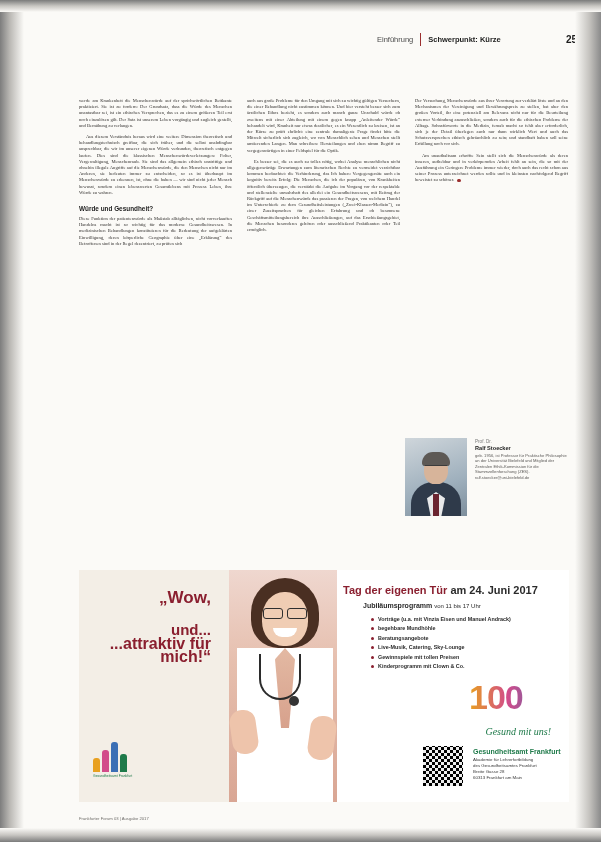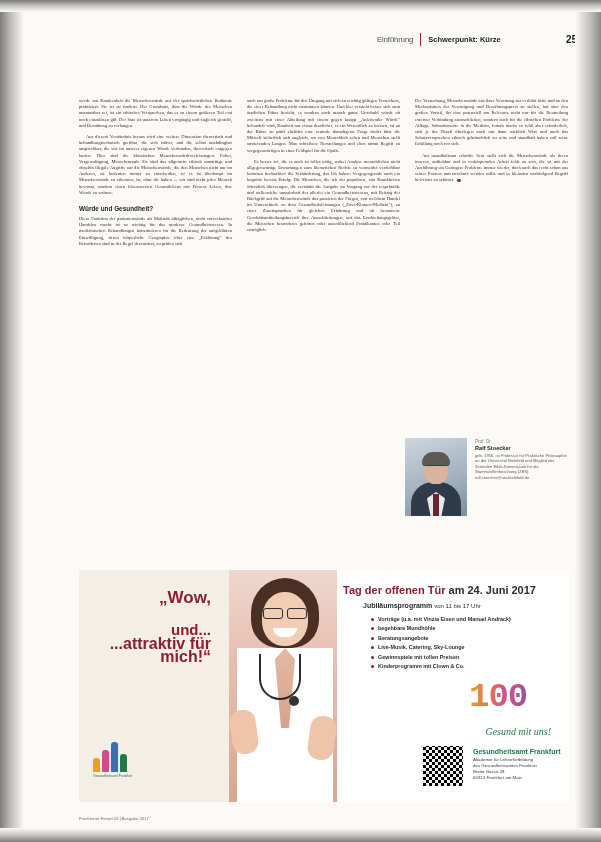--- a/index.html
+++ b/index.html
@@ -249,21 +249,21 @@
   }
   .ad-list li { margin-bottom: 3.4px; position: relative; padding-left: 7px; }
   .ad-list li:before {
     content: ""; position: absolute; left: 0; top: 2px;
     width: 3px; height: 3px; background: #8a1f2f; border-radius: 50%;
   }
   .ad-logo100 {
     position: absolute; right: 14px; top: 110px; width: 86px; height: 52px;
   }
   .ad-logo100 .t100 {
-    font-family: Liberation Mono, monospace;
+    font-family: Liberation Sans, sans-serif;
     font-size: 34px; font-weight: bold; letter-spacing: -1px;
     background: linear-gradient(90deg,#e8a020 0%, #d24b8a 45%, #3b6fb5 100%);
     -webkit-background-clip: text; background-clip: text; color: transparent;
     line-height: 34px;
   }
   .ad-slogan {
     position: absolute; right: 18px; top: 156px;
     font-family: "Liberation Serif", serif;
     font-style: italic; font-size: 10px; color: #1f7a4a;
   }
@@ -378,21 +378,21 @@
         <div class="ph-smile"></div>
         <div class="ph-coat"></div>
         <div class="ph-stetho"></div>
         <div class="ph-stetho-head"></div>
         <div class="ph-thumb-l"></div>
         <div class="ph-thumb-r"></div>
       </div>
 
       <div class="ad-right">
         <div class="ad-head">
-          <span>Tag der offenen Tür</span>
+          <span>Tag der eigenen Tür</span>
           <span class="light">am 24. Juni 2017</span>
         </div>
         <div class="ad-sub">
           <span>Jubiläumsprogramm</span>
           <span class="small">von 11 bis 17 Uhr</span>
         </div>
         <ul class="ad-list">
           <li>Vorträge (u.a. mit Vinzia Eisen und Manuel Andrack)</li>
           <li>begehbare Mundhöhle</li>
           <li>Beratungsangebote</li>

